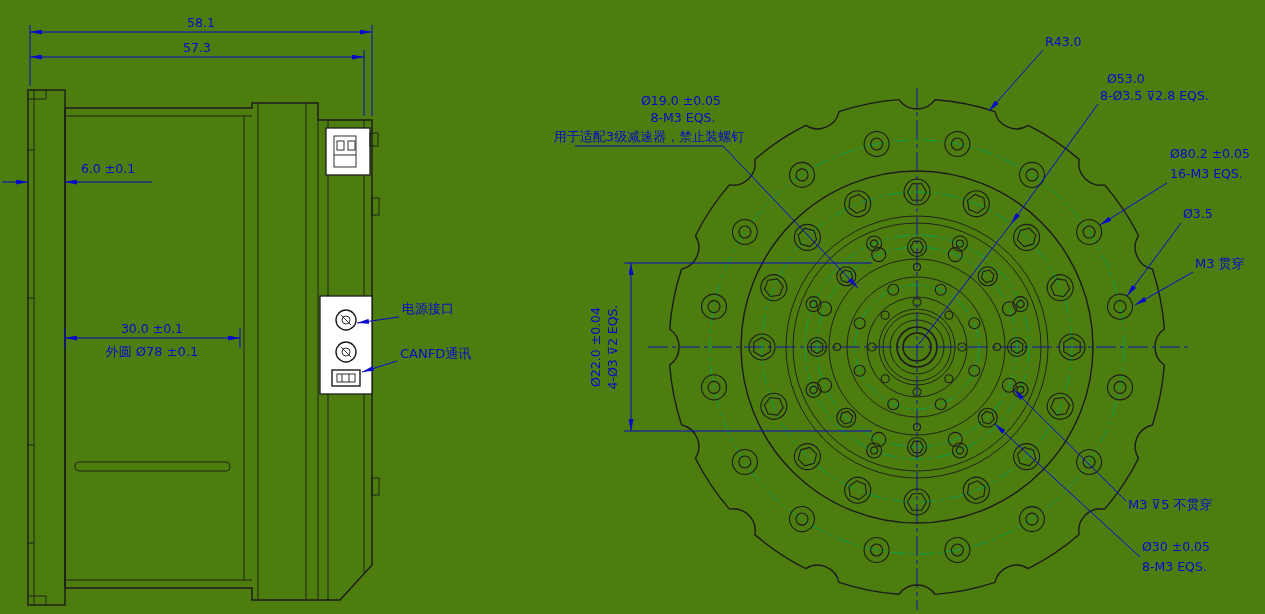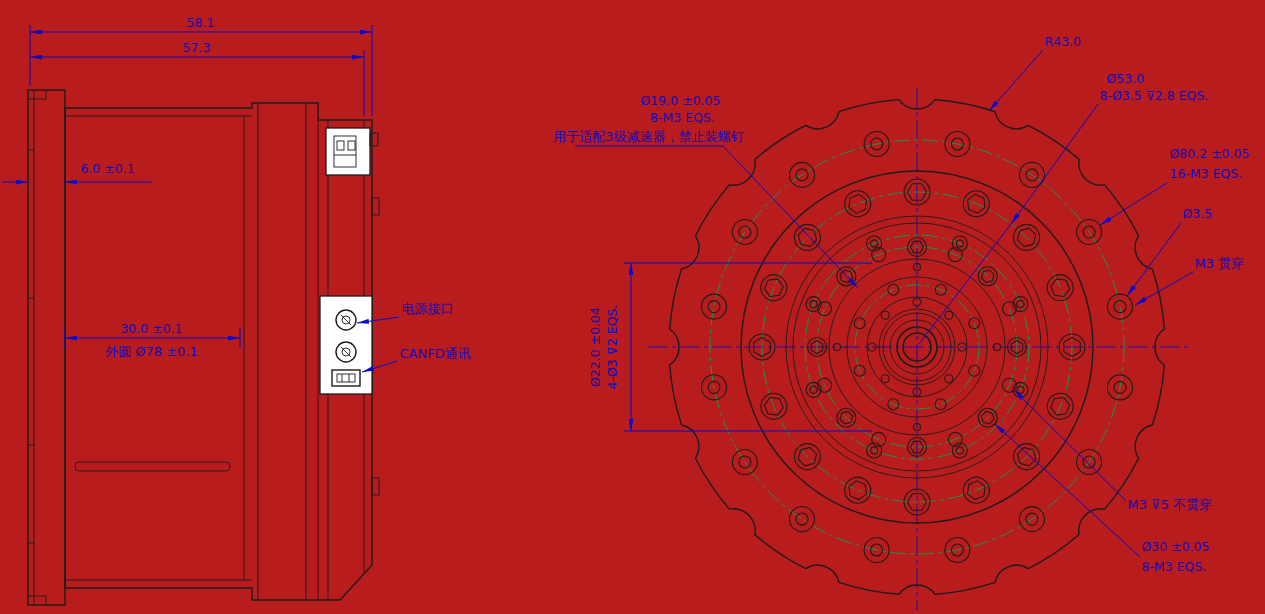--- a/index.html
+++ b/index.html
@@ -1,16 +1,16 @@
 <!DOCTYPE html>
 <html><head>
 <meta charset="utf-8">
 <style>
   html,body{margin:0;padding:0;background:#fff;}
-  .canvas{width:1265px;height:614px;position:relative;background:#b91c1c;overflow:hidden;}
+  .canvas{width:1265px;height:614px;position:relative;background:#4d7c0f;overflow:hidden;}
   svg{display:block;}
   text{font-family:"DejaVu Sans","Liberation Sans",sans-serif;font-size:12.5px;fill:#0a0ac8;}
   .zh{font-size:13px;}
   .ol{stroke:#1c1c1c;stroke-width:1.4;fill:none;stroke-linejoin:miter;}
   .ol2{stroke:#1c1c1c;stroke-width:0.9;fill:none;}
   .wfill{fill:#ffffff;stroke:#1c1c1c;stroke-width:1.3;}
   .hole{stroke:#1c1c1c;stroke-width:1.1;fill:none;}
   .holeb{stroke:#1c1c1c;stroke-width:1.6;fill:none;}
   .dim{stroke:#0a0ac8;stroke-width:1;fill:none;}
   .cl{stroke:#0a0ac8;stroke-width:0.9;fill:none;stroke-dasharray:20 4 4 4;}

